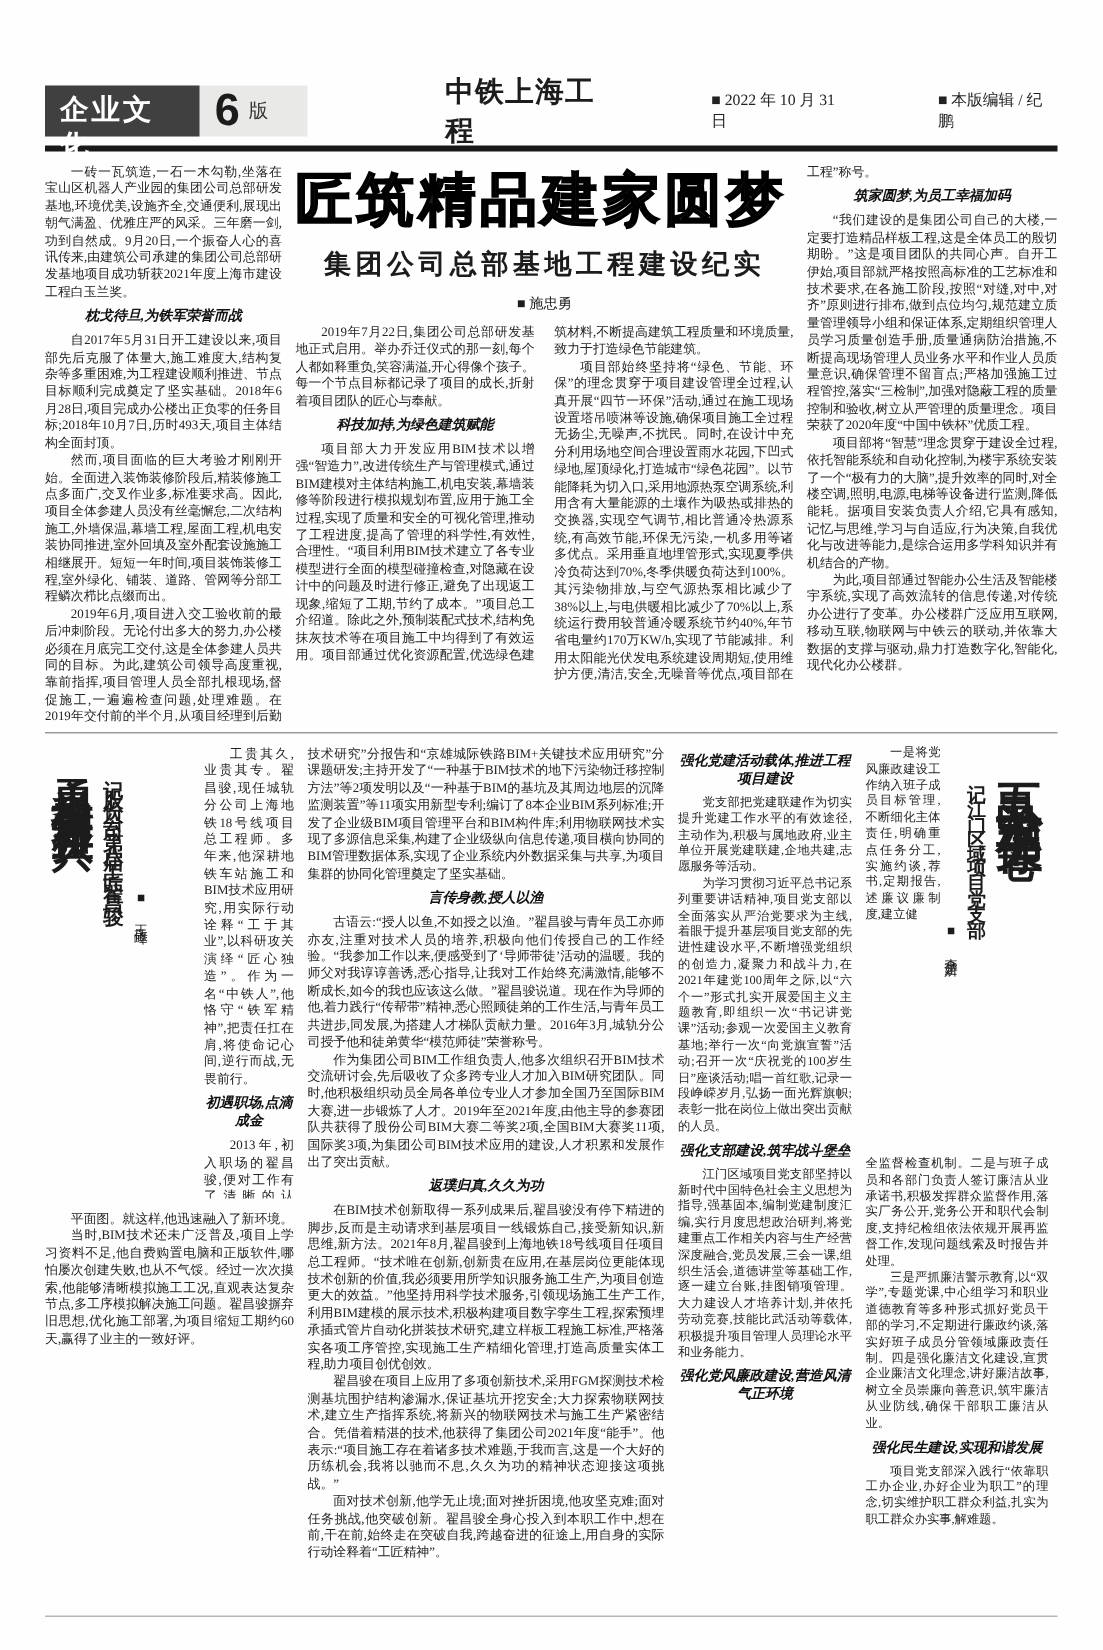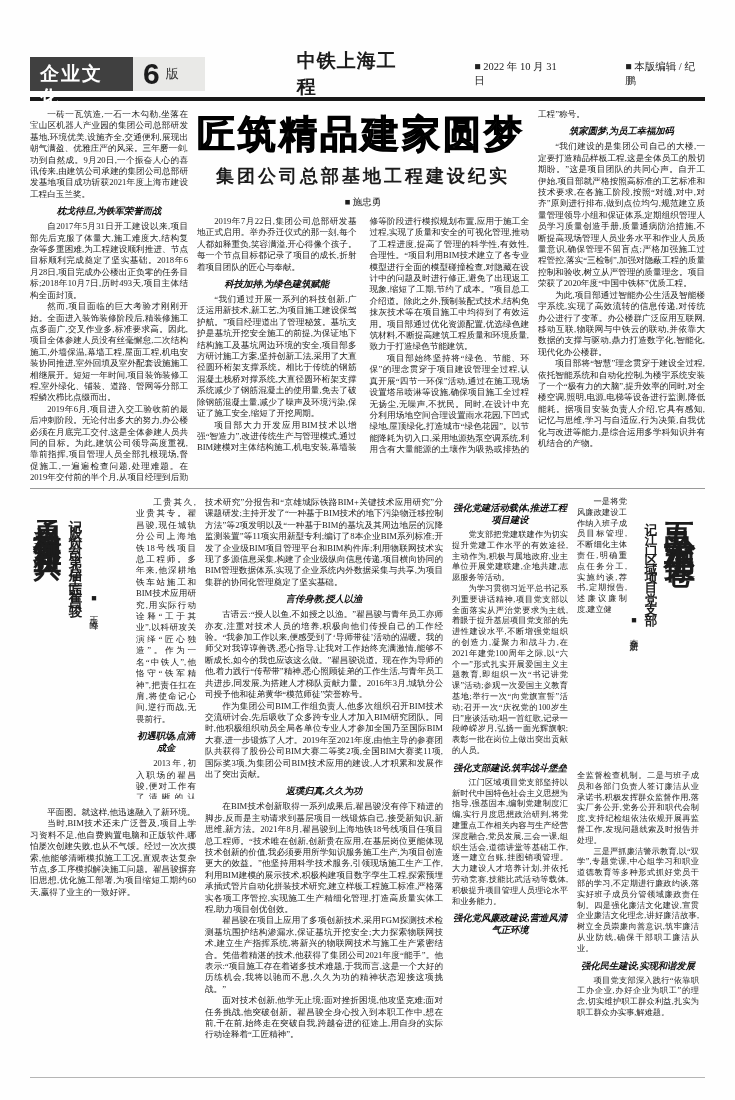--- a/index.html
+++ b/index.html
@@ -95,34 +95,33 @@
     <div class="f-center">
       <h1 class="f-title">匠筑精品建家圆梦</h1>
       <div class="f-subtitle">集团公司总部基地工程建设纪实</div>
       <div class="f-byline">■ 施忠勇</div>
       <div class="flow2">
         <div>
             <p class="para">2019年7月22日,集团公司总部研发基地正式启用。举办乔迁仪式的那一刻,每个人都如释重负,笑容满溢,开心得像个孩子。每一个节点目标都记录了项目的成长,折射着项目团队的匠心与奉献。</p>
           </div>
         <div class="subhead">科技加持,为绿色建筑赋能</div>
         <div>
-            <p class="para">“我们通过开展一系列的科技创新,广泛运用新技术,新工艺,为项目施工建设保驾护航。”项目经理道出了管理秘笈。基坑支护是基坑开挖安全施工的前提,为保证地下结构施工及基坑周边环境的安全,项目部多方研讨施工方案,坚持创新工法,采用了大直径圆环桁架支撑系统。相比于传统的钢筋混凝土栈桥对撑系统,大直径圆环桁架支撑系统减少了钢筋混凝土的使用量,免去了破除钢筋混凝土量,减少了噪声及环境污染,保证了施工安全,缩短了开挖周期。</p>
             <p class="para">项目部大力开发应用BIM技术以增强“智造力”,改进传统生产与管理模式,通过BIM建模对主体结构施工,机电安装,幕墙装修等阶段进行模拟规划布置,应用于施工全过程,实现了质量和安全的可视化管理,推动了工程进度,提高了管理的科学性,有效性,合理性。“项目利用BIM技术建立了各专业模型进行全面的模型碰撞检查,对隐藏在设计中的问题及时进行修正,避免了出现返工现象,缩短了工期,节约了成本。”项目总工介绍道。除此之外,预制装配式技术,结构免抹灰技术等在项目施工中均得到了有效运用。项目部通过优化资源配置,优选绿色建筑材料,不断提高建筑工程质量和环境质量,致力于打造绿色节能建筑。</p>
             <p class="para">项目部始终坚持将“绿色、节能、环保”的理念贯穿于项目建设管理全过程,认真开展“四节一环保”活动,通过在施工现场设置塔吊喷淋等设施,确保项目施工全过程无扬尘,无噪声,不扰民。同时,在设计中充分利用场地空间合理设置雨水花园,下凹式绿地,屋顶绿化,打造城市“绿色花园”。以节能降耗为切入口,采用地源热泵空调系统,利用含有大量能源的土壤作为吸热或排热的交换器,实现空气调节,相比普通冷热源系统,有高效节能,环保无污染,一机多用等诸多优点。采用垂直地埋管形式,实现夏季供冷负荷达到70%,冬季供暖负荷达到100%。其污染物排放,与空气源热泵相比减少了38%以上,与电供暖相比减少了70%以上,系统运行费用较普通冷暖系统节约40%,年节省电量约170万KW/h,实现了节能减排。利用太阳能光伏发电系统建设周期短,使用维护方便,清洁,安全,无噪音等优点,项目部在各楼房屋顶设置分布式光伏电站,建设面积约4600㎡,装机总容量约450KW,年发电量约45万KW/h。项目部荣获了2018年度“中国中铁绿色施工科技示范</p>
           </div>
       </div>
     </div>
 
     <div class="col f-right">
       <p class="para cont">工程”称号。</p>
       <div class="subhead">筑家圆梦,为员工幸福加码</div>
       <div>
           <p class="para">“我们建设的是集团公司自己的大楼,一定要打造精品样板工程,这是全体员工的殷切期盼。”这是项目团队的共同心声。自开工伊始,项目部就严格按照高标准的工艺标准和技术要求,在各施工阶段,按照“对缝,对中,对齐”原则进行排布,做到点位均匀,规范建立质量管理领导小组和保证体系,定期组织管理人员学习质量创造手册,质量通病防治措施,不断提高现场管理人员业务水平和作业人员质量意识,确保管理不留盲点;严格加强施工过程管控,落实“三检制”,加强对隐蔽工程的质量控制和验收,树立从严管理的质量理念。项目荣获了2020年度“中国中铁杯”优质工程。</p>
+          <p class="para">项目部将“智慧”理念贯穿于建设全过程,依托智能系统和自动化控制,为楼宇系统安装了一个“极有力的大脑”,提升效率的同时,对全楼空调,照明,电源,电梯等设备进行监测,降低能耗。据项目安装负责人介绍,它具有感知,记忆与思维,学习与自适应,行为决策,自我优化与改进等能力,是综合运用多学科知识并有机结合的产物。</p>
           <p class="para">为此,项目部通过智能办公生活及智能楼宇系统,实现了高效流转的信息传递,对传统办公进行了变革。办公楼群广泛应用互联网,移动互联,物联网与中铁云的联动,并依靠大数据的支撑与驱动,鼎力打造数字化,智能化,现代化办公楼群。</p>
-          <p class="para">项目部将“智慧”理念贯穿于建设全过程,依托智能系统和自动化控制,为楼宇系统安装了一个“极有力的大脑”,提升效率的同时,对全楼空调,照明,电源,电梯等设备进行监测,降低能耗。据项目安装负责人介绍,它具有感知,记忆与思维,学习与自适应,行为决策,自我优化与改进等能力,是综合运用多学科知识并有机结合的产物。</p>
         </div>
     </div>
   </section>
 
   <div class="rule-thin"></div>
 
   <section class="bottom">
 
     <div class="b-left">
       <div class="b-left-top">

